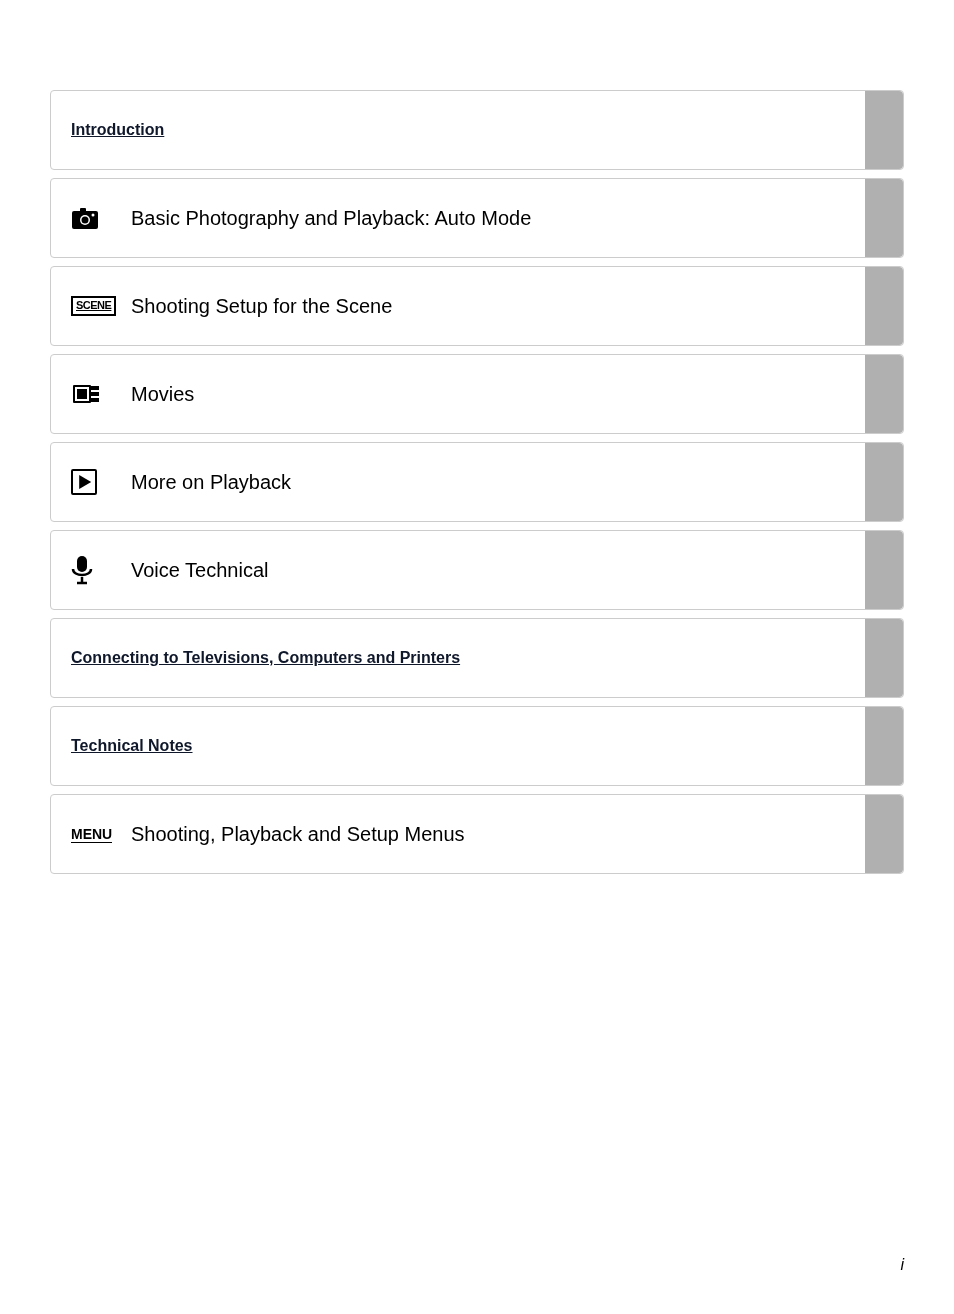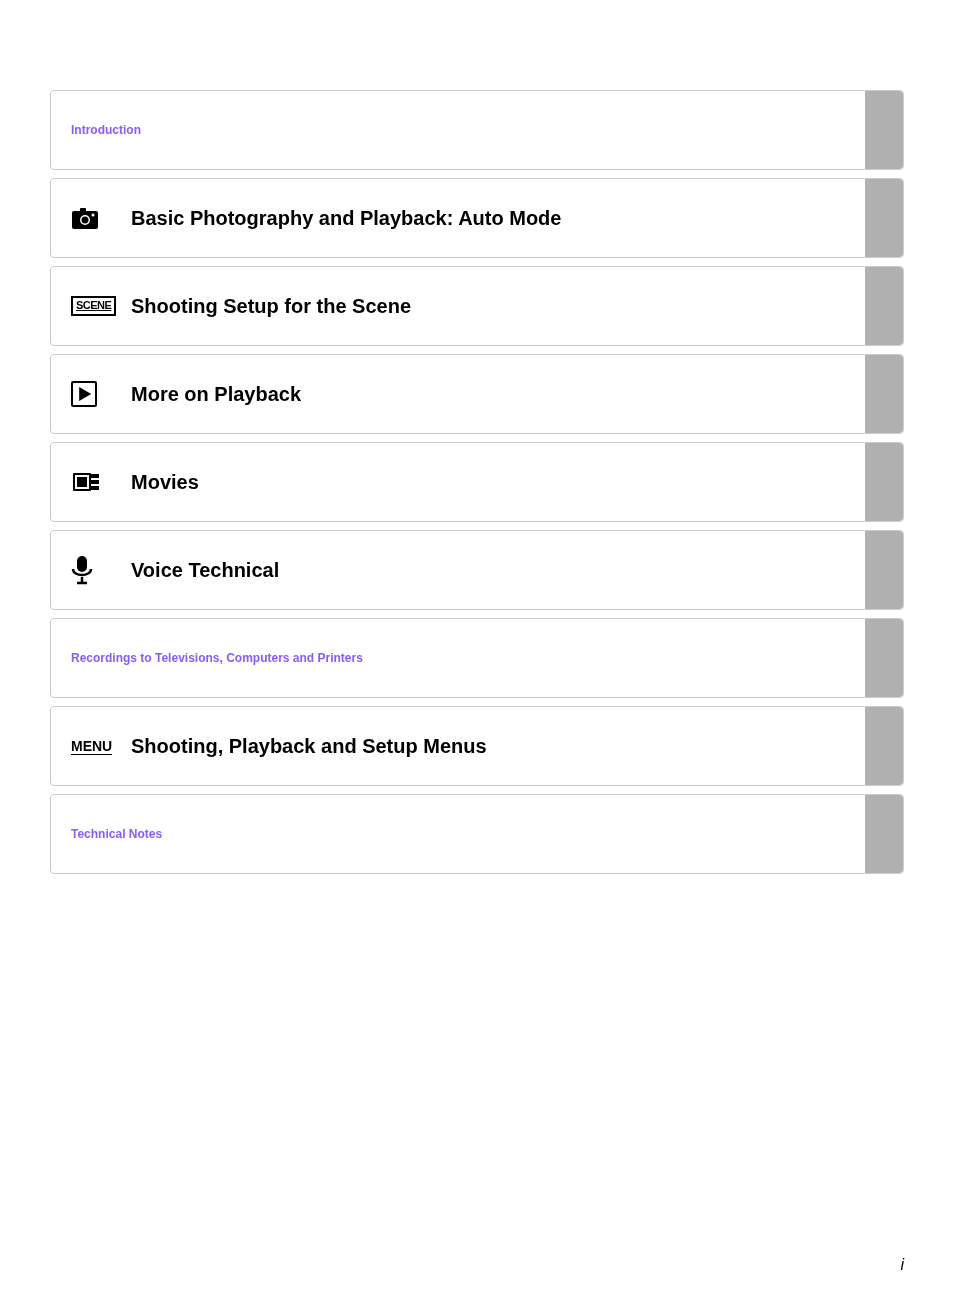--- a/index.html
+++ b/index.html
@@ -50,29 +50,30 @@
       width: 60px;
       font-size: 22px;
       display: flex;
       align-items: center;
       justify-content: flex-start;
       flex-shrink: 0;
     }
 
     .toc-label {
       font-size: 20px;
+      font-weight: normal;
+      color: #000000;
+    }
+
+    .toc-label-no-icon {
+      font-size: 16px;
       font-weight: bold;
-      color: #000000;
-    }
-
-    .toc-label-no-icon {
-      font-size: 12px;
-      font-weight: bold;
-      color: #8b5cf6;
+      color: #0f172a;
       padding-left: 0;
+      text-decoration: underline;
     }
 
     .icon-scene {
       display: inline-block;
       border: 2px solid #000;
       padding: 1px 3px;
       font-size: 11px;
       font-weight: bold;
       letter-spacing: -0.5px;
       font-family: Arial, sans-serif;
@@ -155,42 +156,42 @@
         <span class="icon-scene">SCENE</span>
       </div>
       <span class="toc-label">Shooting Setup for the Scene</span>
     </div>
     <div class="toc-tab"></div>
   </div>
 
   <div class="toc-item">
     <div class="toc-item-content">
       <div class="toc-icon">
-        <div class="icon-playback"></div>
-      </div>
-      <span class="toc-label">More on Playback</span>
-    </div>
-    <div class="toc-tab"></div>
-  </div>
-
-  <div class="toc-item">
-    <div class="toc-item-content">
-      <div class="toc-icon">
         <svg width="30" height="26" viewBox="0 0 30 26" fill="none" xmlns="http://www.w3.org/2000/svg">
 
           <rect x="2" y="4" width="18" height="18" rx="1" fill="black"></rect>
           <rect x="4" y="6" width="14" height="14" fill="white"></rect>
           <rect x="6" y="8" width="10" height="10" fill="black"></rect>
 
           <rect x="20" y="5" width="8" height="4" rx="0" fill="black"></rect>
           <rect x="20" y="11" width="8" height="4" rx="0" fill="black"></rect>
           <rect x="20" y="17" width="8" height="4" rx="0" fill="black"></rect>
         </svg>
       </div>
       <span class="toc-label">Movies</span>
+    </div>
+    <div class="toc-tab"></div>
+  </div>
+
+  <div class="toc-item">
+    <div class="toc-item-content">
+      <div class="toc-icon">
+        <div class="icon-playback"></div>
+      </div>
+      <span class="toc-label">More on Playback</span>
     </div>
     <div class="toc-tab"></div>
   </div>
 
   <div class="toc-item">
     <div class="toc-item-content">
       <div class="toc-icon">
         <svg width="22" height="30" viewBox="0 0 22 30" fill="none" xmlns="http://www.w3.org/2000/svg">
           <rect x="6" y="1" width="10" height="16" rx="5" fill="black"></rect>
           <path d="M2 14 C2 22 20 22 20 14" stroke="black" stroke-width="2.5" fill="none"></path>
@@ -198,37 +199,37 @@
           <line x1="6" y1="28" x2="16" y2="28" stroke="black" stroke-width="2.5"></line>
         </svg>
       </div>
       <span class="toc-label">Voice Technical</span>
     </div>
     <div class="toc-tab"></div>
   </div>
 
   <div class="toc-item">
     <div class="toc-item-content">
-      <span class="toc-label-no-icon">Recordings to Televisions, Computers and Printers</span>
+      <span class="toc-label-no-icon">Connecting to Televisions, Computers and Printers</span>
+    </div>
+    <div class="toc-tab"></div>
+  </div>
+
+  <div class="toc-item">
+    <div class="toc-item-content">
+      <span class="toc-label-no-icon">Technical Notes</span>
     </div>
     <div class="toc-tab"></div>
   </div>
 
   <div class="toc-item">
     <div class="toc-item-content">
       <div class="toc-icon">
         <span class="icon-menu-text">MENU</span>
       </div>
       <span class="toc-label">Shooting, Playback and Setup Menus</span>
     </div>
     <div class="toc-tab"></div>
   </div>
 
-  <div class="toc-item">
-    <div class="toc-item-content">
-      <span class="toc-label-no-icon">Technical Notes</span>
-    </div>
-    <div class="toc-tab"></div>
-  </div>
-
 </div>
 
 <span class="page-number">i</span>
 
 </body></html>

